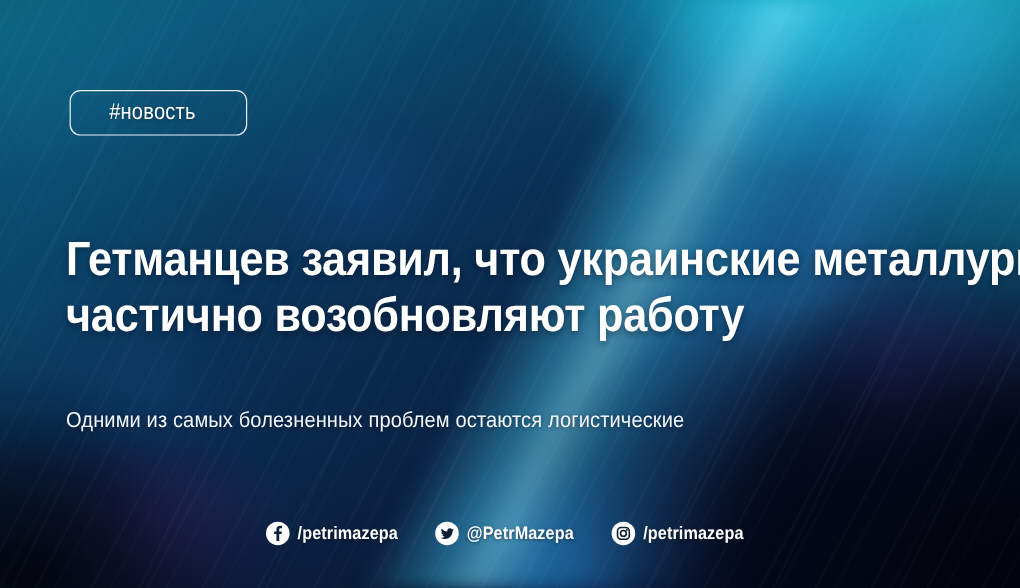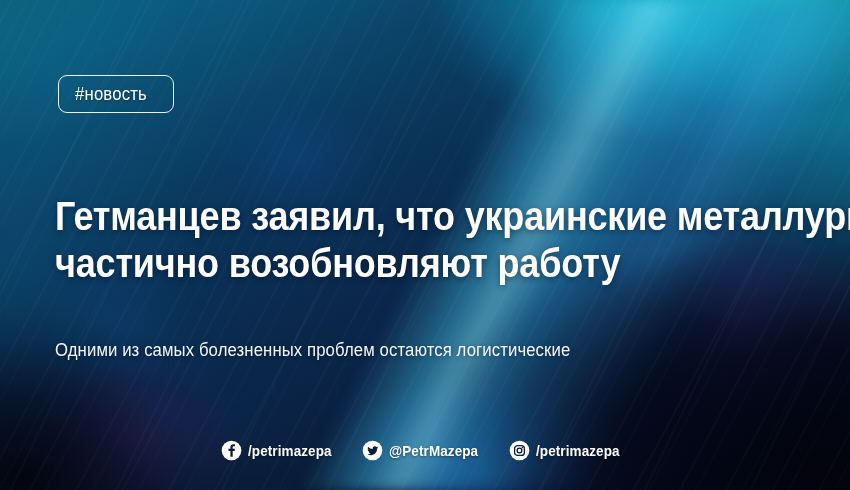--- a/index.html
+++ b/index.html
@@ -118,21 +118,21 @@
     inset: 0;
     z-index: 5;
   }
 
   
   #badge {
     position: absolute;
     left: 58px;
     top: 75px;
     height: 38px;
-    padding: 0 16px;
+    padding: 0 32px;
     display: flex;
     align-items: center;
     border: 1.6px solid rgba(255,255,255,0.92);
     border-radius: 9px;
     box-sizing: border-box;
   }
   #badge-label {
     color: #ffffff;
     font-size: 19px;
     letter-spacing: 0.2px;
@@ -179,21 +179,21 @@
   }
 
   
   #social-bar {
     position: absolute;
     left: 0;
     right: 0;
     top: 434px;
     height: 32px;
     display: flex;
-    align-items: center;
+    align-items: flex-start;
     justify-content: center;
     gap: 21px;
   }
   .social-item {
     display: flex;
     align-items: center;
     gap: 6px;
   }
   .social-icon {
     width: 21px;

